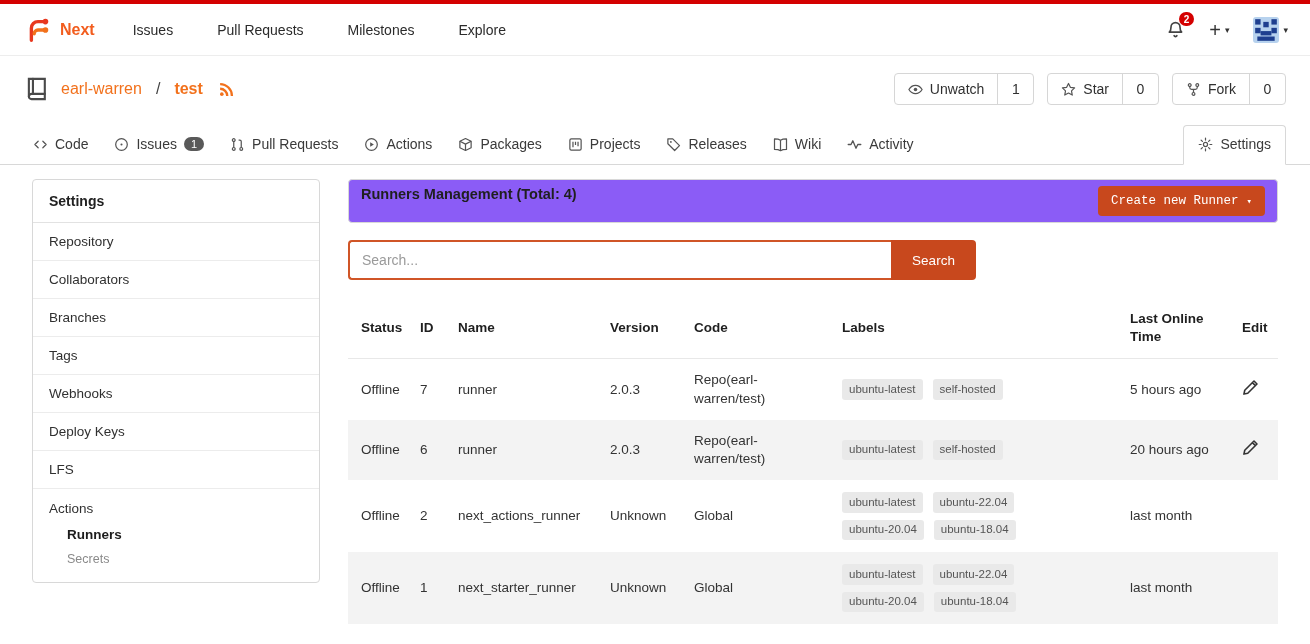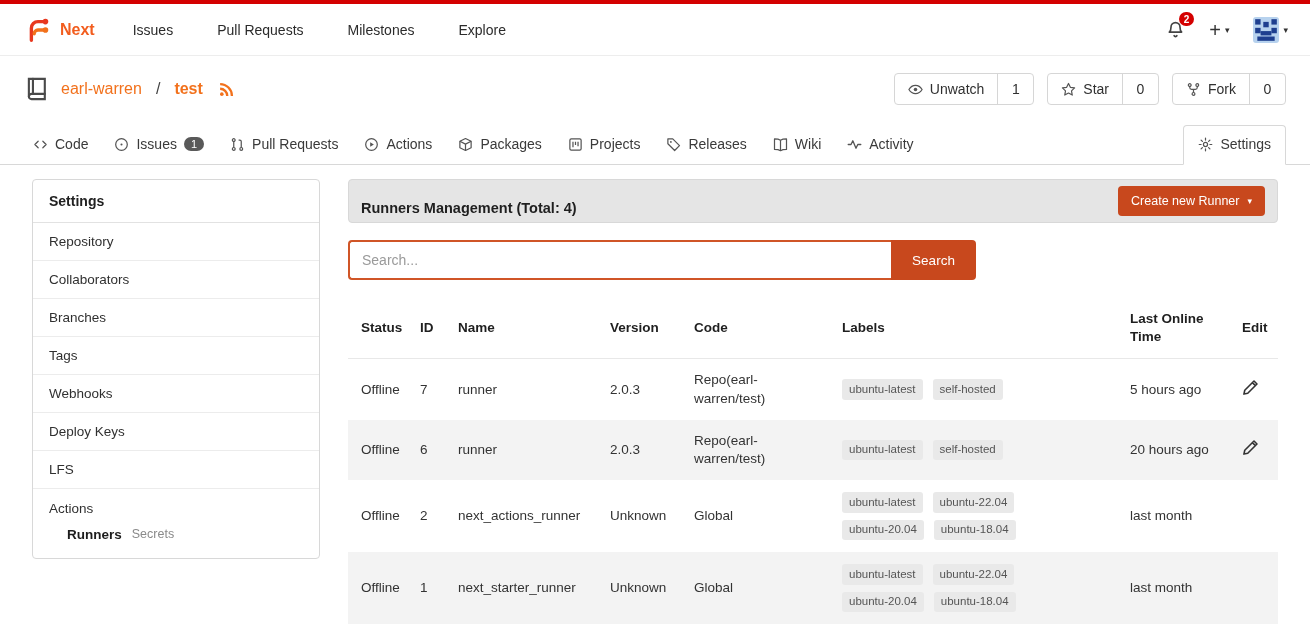--- a/index.html
+++ b/index.html
@@ -59,29 +59,29 @@
   .tab-settings{margin-left:auto;background:#fff;border:1px solid #d8d8d8;border-bottom:1px solid #fff;border-radius:4px 4px 0 0;margin-bottom:-1px;padding:10px 14px 12px}
 
   
   .main{display:flex;gap:28px;padding:14px 32px 0}
 
   .sidebar{width:288px;flex-shrink:0;border:1px solid #d8d8d8;border-radius:4px;background:#fff;font-size:13.5px;align-self:flex-start}
   .sb-header{font-weight:bold;font-size:14px;padding:13px 16px;border-bottom:1px solid #e2e2e2}
   .sb-item{padding:11px 16px;border-bottom:1px solid #ececec;color:#303030;cursor:pointer}
   .sb-group{padding:12px 16px 16px}
   .sb-group-label{color:#303030}
-  .sb-sub{margin-top:11px;padding-left:18px;display:flex;flex-direction:row;gap:10px}
+  .sb-sub{margin-top:11px;padding-left:18px;display:flex;flex-direction:column;gap:10px}
   .sb-sub-item{cursor:pointer}
   .sb-sub-item.active{font-weight:bold;color:#1d1d1d}
   .sb-sub-item.muted{color:#8a8a8a;font-size:12.5px}
 
   .content{flex:1;min-width:0}
-  .panel-header{display:flex;align-items:flex-end;justify-content:space-between;background:#e5e5e5;border:1px solid #d8d8d8;border-radius:4px;padding:6px 12px;min-height:40px}
+  .panel-header{display:flex;align-items:flex-start;justify-content:space-between;background:#8b5cf6;border:1px solid #d8d8d8;border-radius:4px;padding:6px 12px;min-height:40px}
   .panel-title{font-weight:bold;font-size:14.5px;color:#1f1f1f}
-  .btn-primary{background:var(--accent);color:#fff;font-size:12.5px;padding:8px 13px;border-radius:4px;border:none;display:flex;align-items:center;gap:8px;cursor:pointer;font-family:Liberation Sans, sans-serif}
+  .btn-primary{background:var(--accent);color:#fff;font-size:12.5px;padding:8px 13px;border-radius:4px;border:none;display:flex;align-items:center;gap:8px;cursor:pointer;font-family:Liberation Mono, monospace}
   .btn-primary .caret{color:#fff}
 
   .search-row{display:flex;margin:17px 0 18px;height:40px;width:628px}
   .search-input{width:543px;border:2px solid #d05527;border-right:none;border-radius:4px 0 0 4px;padding:17px 12px;font-size:14px;outline:none;font-family:inherit;color:#333}
   .search-input::placeholder{color:#9a9a9a}
   .btn-search{width:85px;background:var(--accent);color:#fff;border:none;font-size:13.5px;border-radius:0 4px 4px 0;cursor:pointer;font-family:inherit}
 
   table.runners{width:100%;border-collapse:collapse;font-size:13.5px;table-layout:fixed}
   table.runners th{font-weight:bold;text-align:left;padding:12px 8px;vertical-align:middle;color:#1f1f1f;border-bottom:1px solid #e8e8e8;line-height:1.35}
   table.runners td{padding:12px 8px;vertical-align:middle;color:#333;line-height:1.35;word-wrap:break-word}

